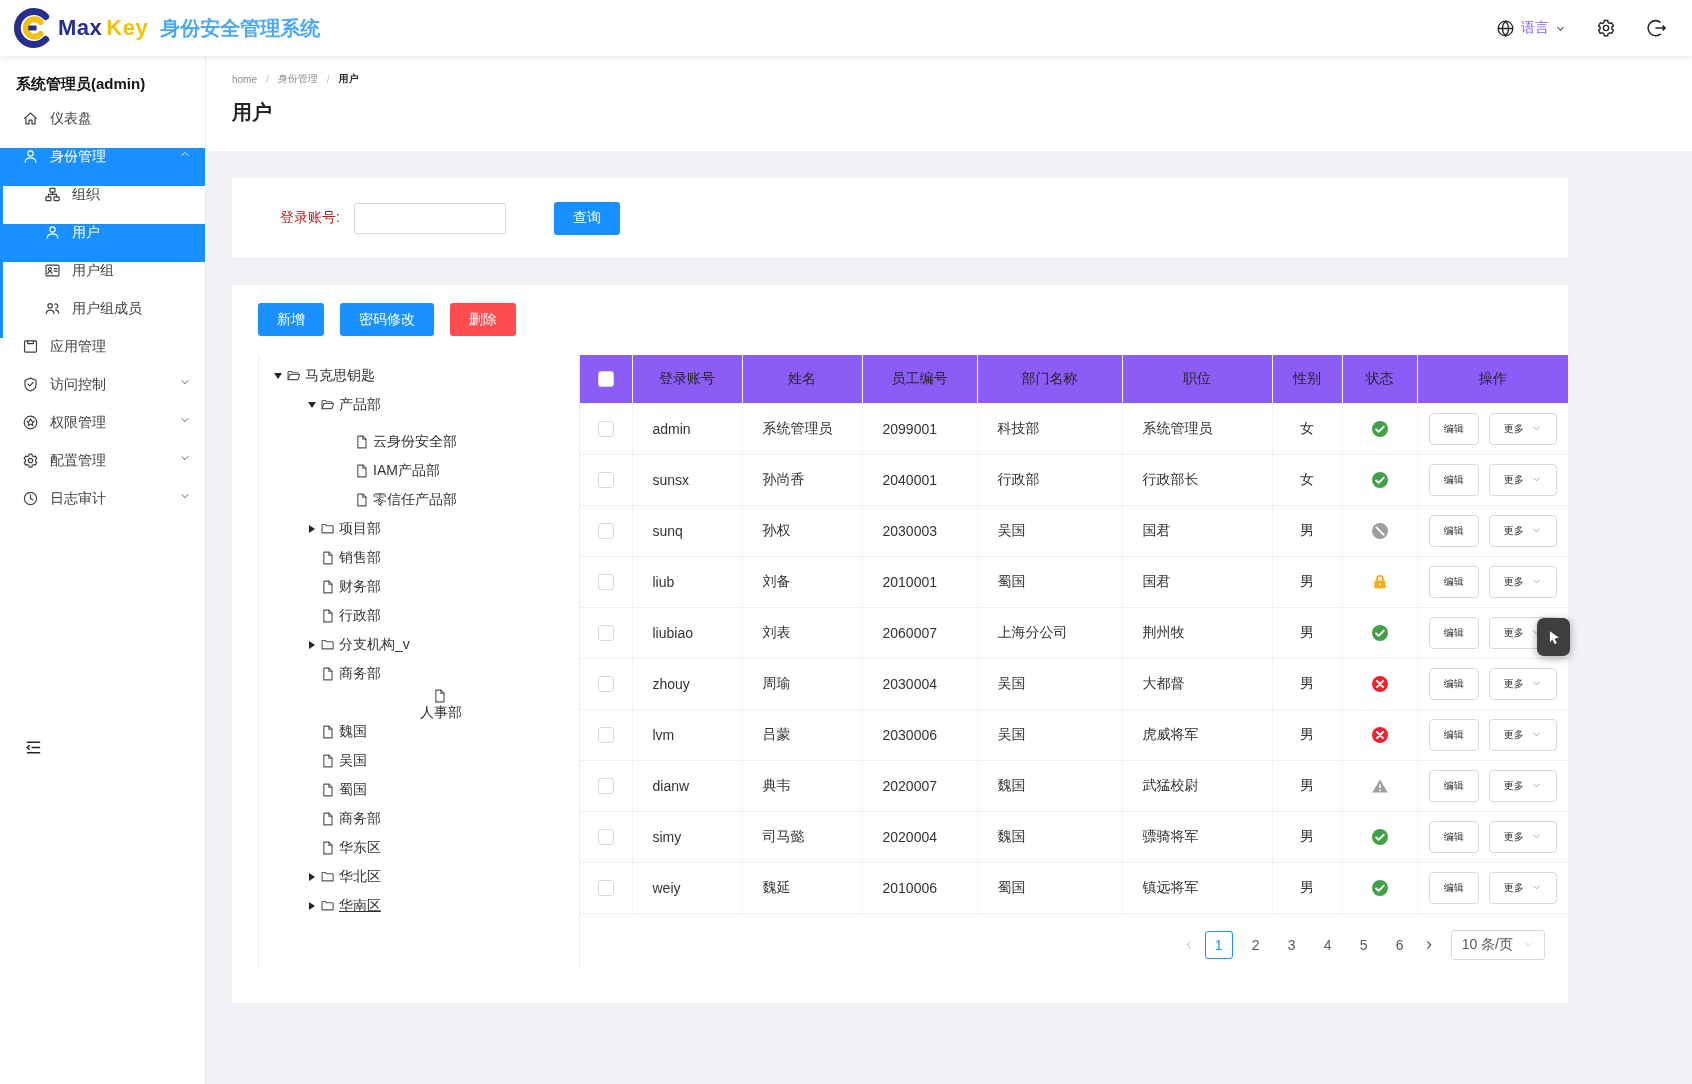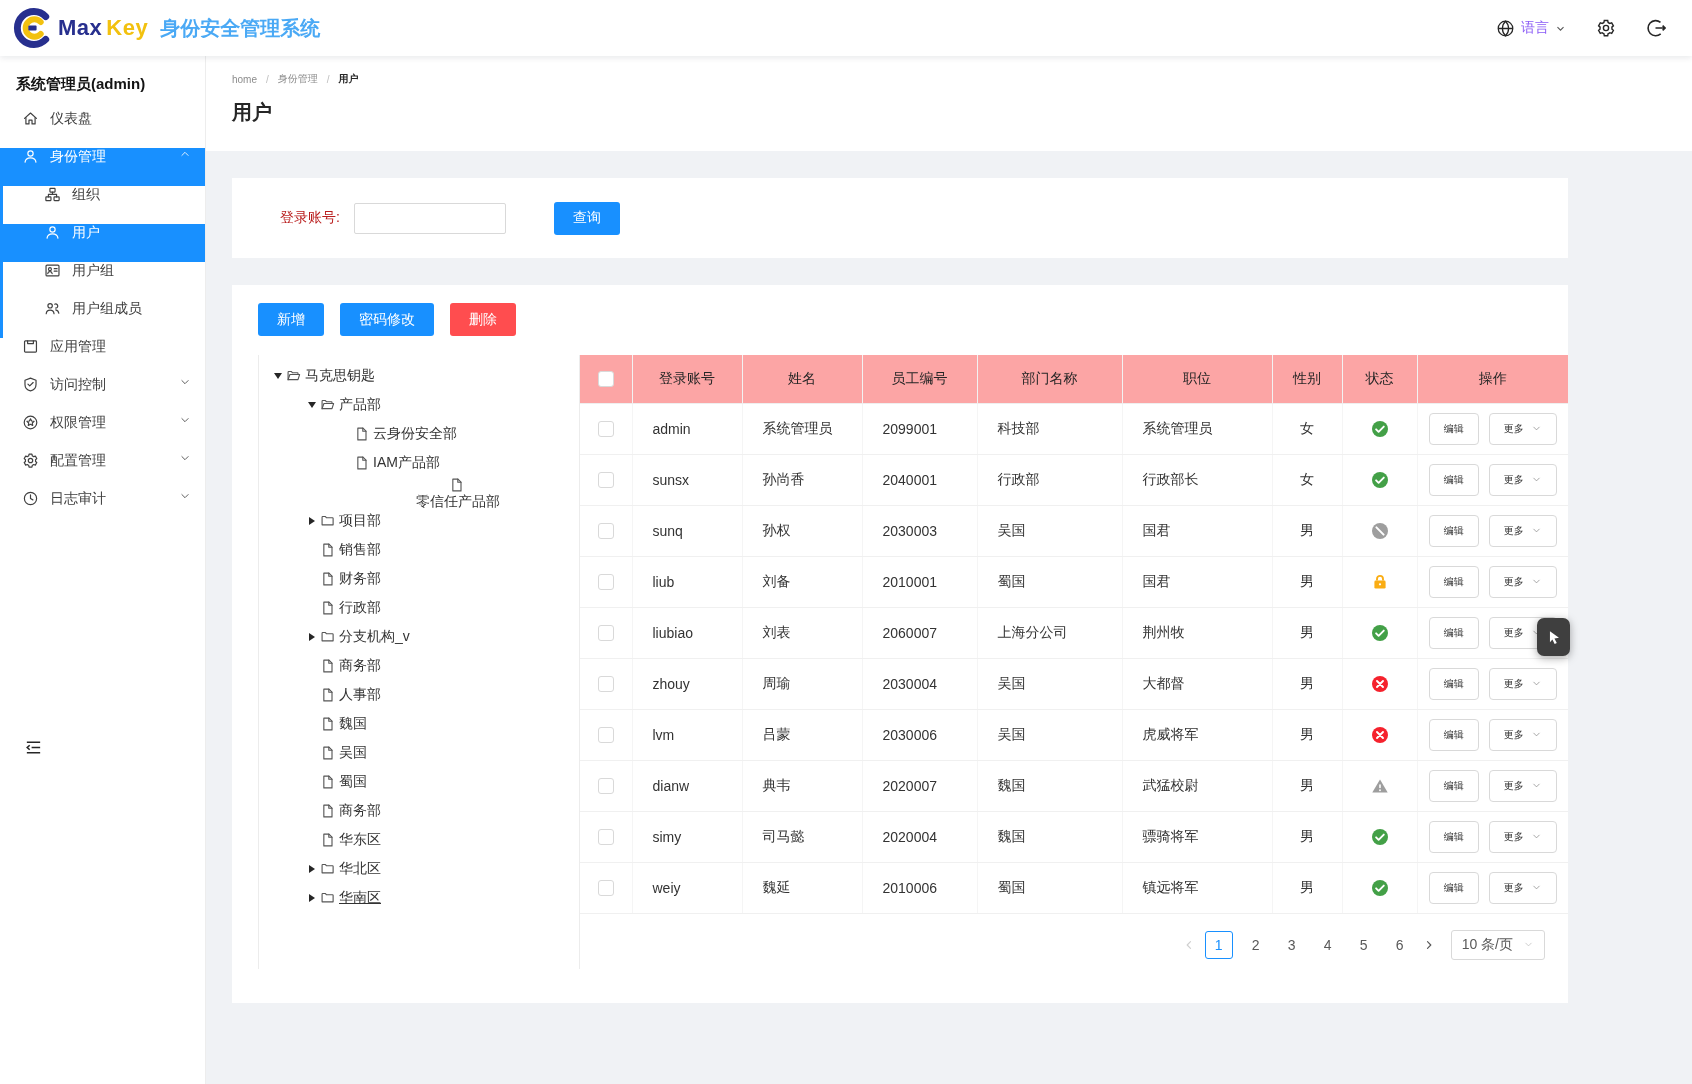--- a/index.html
+++ b/index.html
@@ -53,21 +53,21 @@
   .tree{width:322px;flex-shrink:0;min-height:614px;border-left:1px solid #ececec;border-right:1px solid #ececec;padding-top:6px}
   .tree-row{height:29px;display:flex;align-items:center;cursor:pointer;color:#333}
   .tnode-caret{width:17px;display:flex;justify-content:center;flex-shrink:0}
   .caret-down{width:0;height:0;border-left:4.5px solid transparent;border-right:4.5px solid transparent;border-top:6px solid #262626}
   .caret-right{width:0;height:0;border-top:4.5px solid transparent;border-bottom:4.5px solid transparent;border-left:6px solid #262626}
   .tnode-ico{margin-right:3px;color:#555;display:flex;flex-shrink:0}
 
   
   .table-zone{flex:1}
   table{border-collapse:collapse;table-layout:fixed;width:988px}
-  thead th{background:#fca5a5;height:48px;font-weight:normal;color:#262626;border-bottom:1px solid #efefef;border-right:1px solid #f2f2f2;text-align:center}
+  thead th{background:#8b5cf6;height:48px;font-weight:normal;color:#262626;border-bottom:1px solid #efefef;border-right:1px solid #f2f2f2;text-align:center}
   thead th:last-child{border-right:none}
   tbody td{height:51px;border-bottom:1px solid #f0f0f0;border-right:1px solid #f5f5f5;color:#333;padding-left:20px}
   tbody td:last-child{border-right:none}
   td.c,th.c{text-align:center;padding-left:0}
   .checkbox{width:16px;height:16px;border:1px solid #d9d9d9;border-radius:3px;background:#fff;display:inline-block;cursor:pointer;vertical-align:middle}
   .status-wrap{display:flex;justify-content:center}
   .ops{display:flex;justify-content:center;gap:10px;align-items:center}
   .btn-ghost{height:32px;padding:0 14px;border:1px solid #d9d9d9;border-radius:4px;background:#fff;color:#333;font-size:10px;font-family:Liberation Serif, serif;cursor:pointer;display:flex;align-items:center;gap:7px}
   .btn-ghost .sm-chev{color:#8c8c8c;display:flex}
 
@@ -314,41 +314,41 @@
               <span class="caret-down"></span>
             </span>
             <span class="tnode-ico">
               <svg width="16" height="16" viewBox="0 0 20 20" fill="none" stroke="currentColor" stroke-width="1.4" stroke-linecap="round" stroke-linejoin="round">
                 <path d="M2.6 14.6V5.2a.8.8 0 0 1 .8-.8h3.4l1.4 1.6h6a.8.8 0 0 1 .8.8v1.4"></path>
                 <path d="M4.9 8.2H17l-2 6.4H2.6Z"></path>
               </svg>
             </span>
             <span>产品部</span>
           </div>
+          <div class="tree-row" style="padding-left: 78px; margin-top: 8px;">
+            <span class="tnode-caret"></span>
+            <span class="tnode-ico">
+              <svg width="16" height="16" viewBox="0 0 20 20" fill="none" stroke="currentColor" stroke-width="1.4" stroke-linecap="round" stroke-linejoin="round">
+                <path d="M4.8 2.6h6.4l3.8 3.8v11H4.8Z"></path>
+                <path d="M11 2.6v4h4"></path>
+              </svg>
+            </span>
+            <span>云身份安全部</span>
+          </div>
           <div class="tree-row" style="padding-left: 78px;">
             <span class="tnode-caret"></span>
             <span class="tnode-ico">
               <svg width="16" height="16" viewBox="0 0 20 20" fill="none" stroke="currentColor" stroke-width="1.4" stroke-linecap="round" stroke-linejoin="round">
                 <path d="M4.8 2.6h6.4l3.8 3.8v11H4.8Z"></path>
                 <path d="M11 2.6v4h4"></path>
               </svg>
             </span>
-            <span>云身份安全部</span>
+            <span>IAM产品部</span>
           </div>
           <div class="tree-row" style="padding-left: 78px;">
-            <span class="tnode-caret"></span>
-            <span class="tnode-ico">
-              <svg width="16" height="16" viewBox="0 0 20 20" fill="none" stroke="currentColor" stroke-width="1.4" stroke-linecap="round" stroke-linejoin="round">
-                <path d="M4.8 2.6h6.4l3.8 3.8v11H4.8Z"></path>
-                <path d="M11 2.6v4h4"></path>
-              </svg>
-            </span>
-            <span>IAM产品部</span>
-          </div>
-          <div class="tree-row" style="padding-left: 78px; flex-direction: column;">
             <span class="tnode-caret"></span>
             <span class="tnode-ico">
               <svg width="16" height="16" viewBox="0 0 20 20" fill="none" stroke="currentColor" stroke-width="1.4" stroke-linecap="round" stroke-linejoin="round">
                 <path d="M4.8 2.6h6.4l3.8 3.8v11H4.8Z"></path>
                 <path d="M11 2.6v4h4"></path>
               </svg>
             </span>
             <span>零信任产品部</span>
           </div>
           <div class="tree-row" style="padding-left: 44px;">
@@ -406,21 +406,21 @@
           <div class="tree-row" style="padding-left: 44px;">
             <span class="tnode-caret"></span>
             <span class="tnode-ico">
               <svg width="16" height="16" viewBox="0 0 20 20" fill="none" stroke="currentColor" stroke-width="1.4" stroke-linecap="round" stroke-linejoin="round">
                 <path d="M4.8 2.6h6.4l3.8 3.8v11H4.8Z"></path>
                 <path d="M11 2.6v4h4"></path>
               </svg>
             </span>
             <span>商务部</span>
           </div>
-          <div class="tree-row" style="padding-left: 44px;">
+          <div class="tree-row" style="padding-left: 44px; flex-direction: column;">
             <span class="tnode-caret"></span>
             <span class="tnode-ico">
               <svg width="16" height="16" viewBox="0 0 20 20" fill="none" stroke="currentColor" stroke-width="1.4" stroke-linecap="round" stroke-linejoin="round">
                 <path d="M4.8 2.6h6.4l3.8 3.8v11H4.8Z"></path>
                 <path d="M11 2.6v4h4"></path>
               </svg>
             </span>
             <span>人事部</span>
           </div>
           <div class="tree-row" style="padding-left: 44px;">

